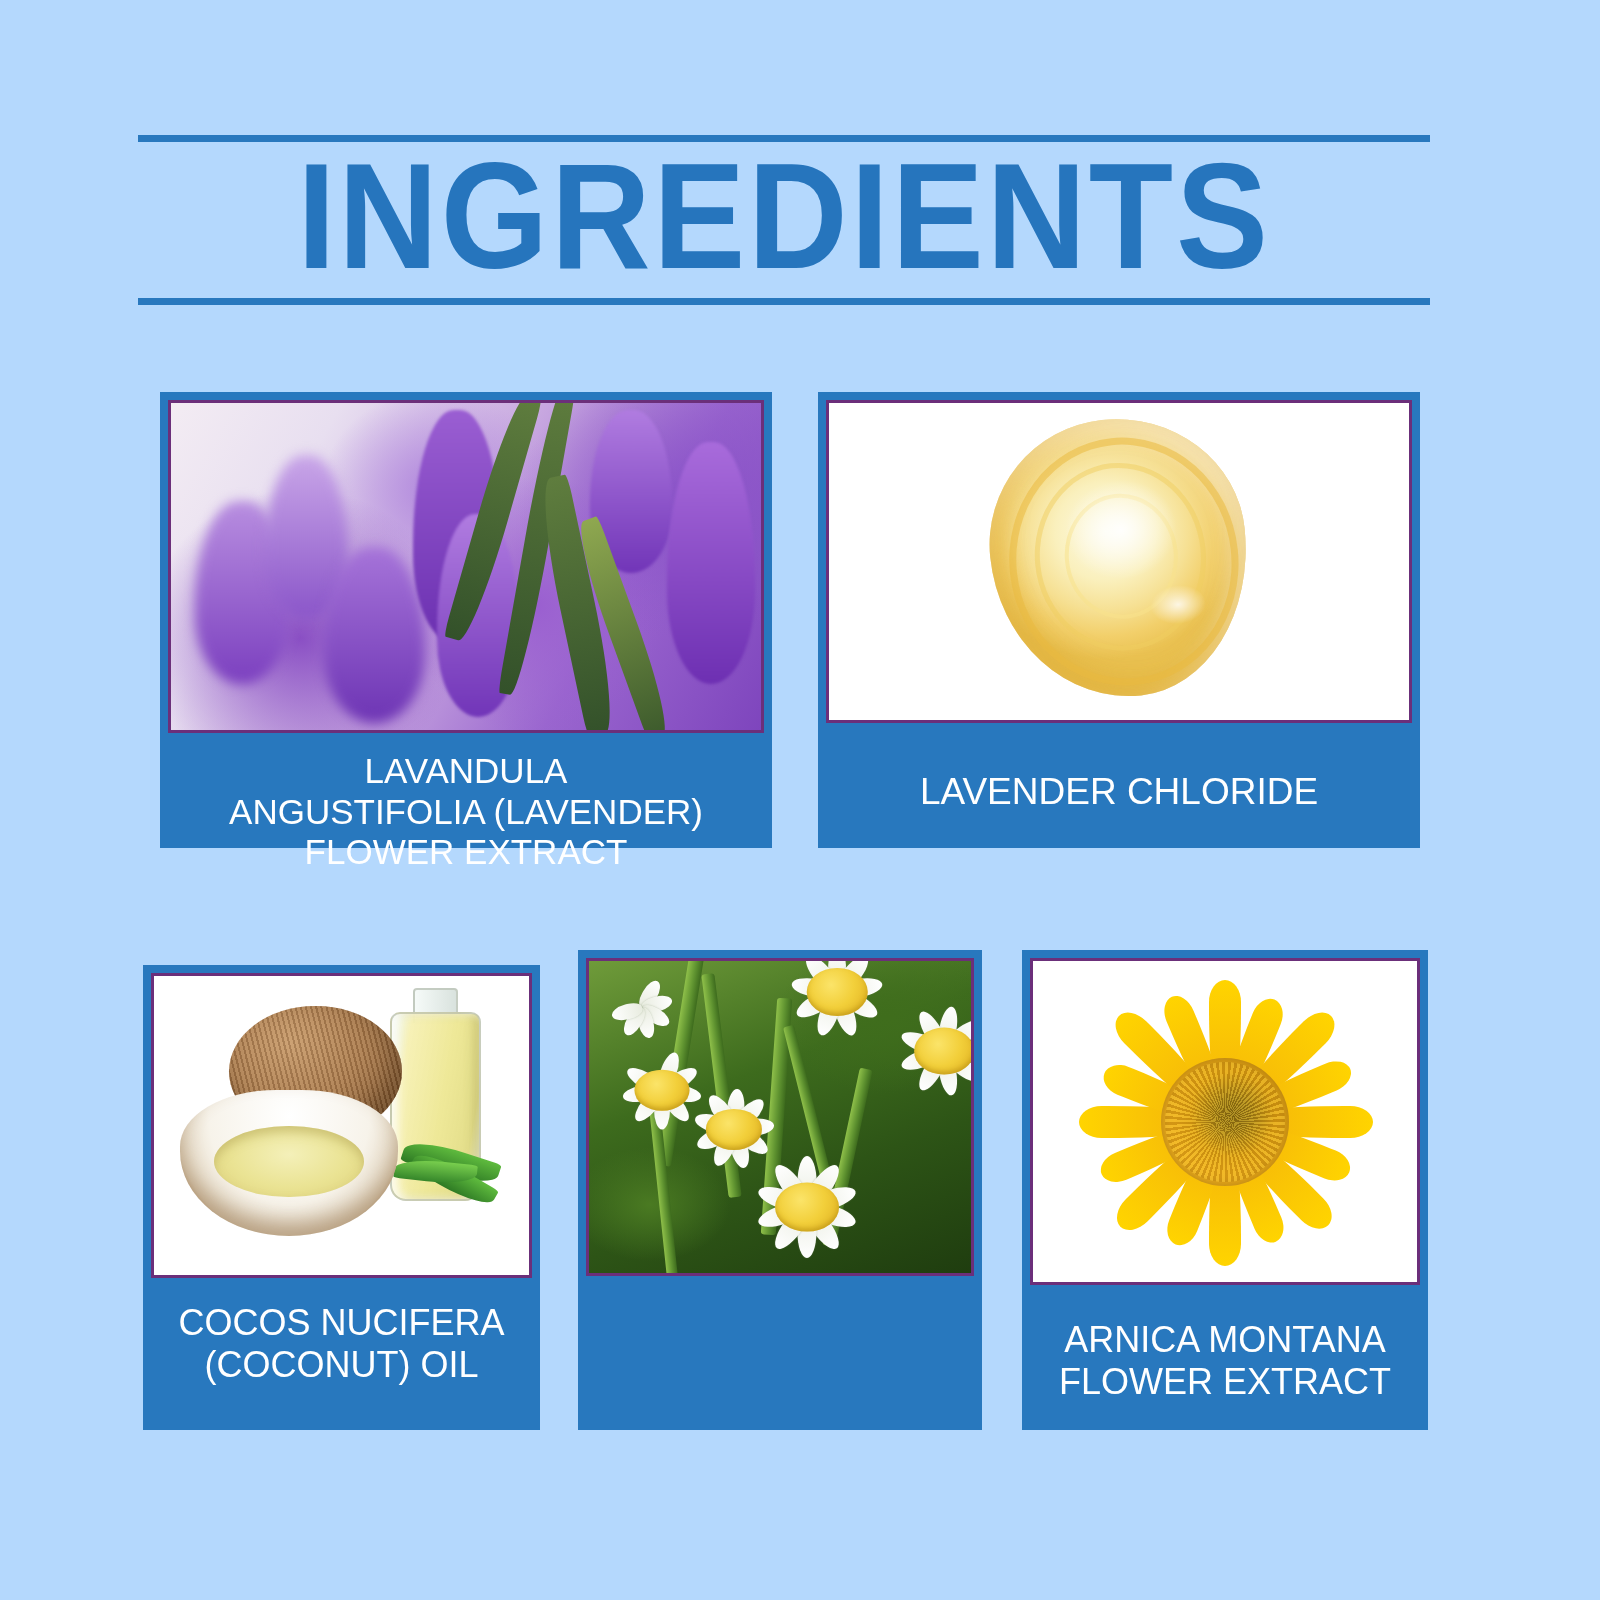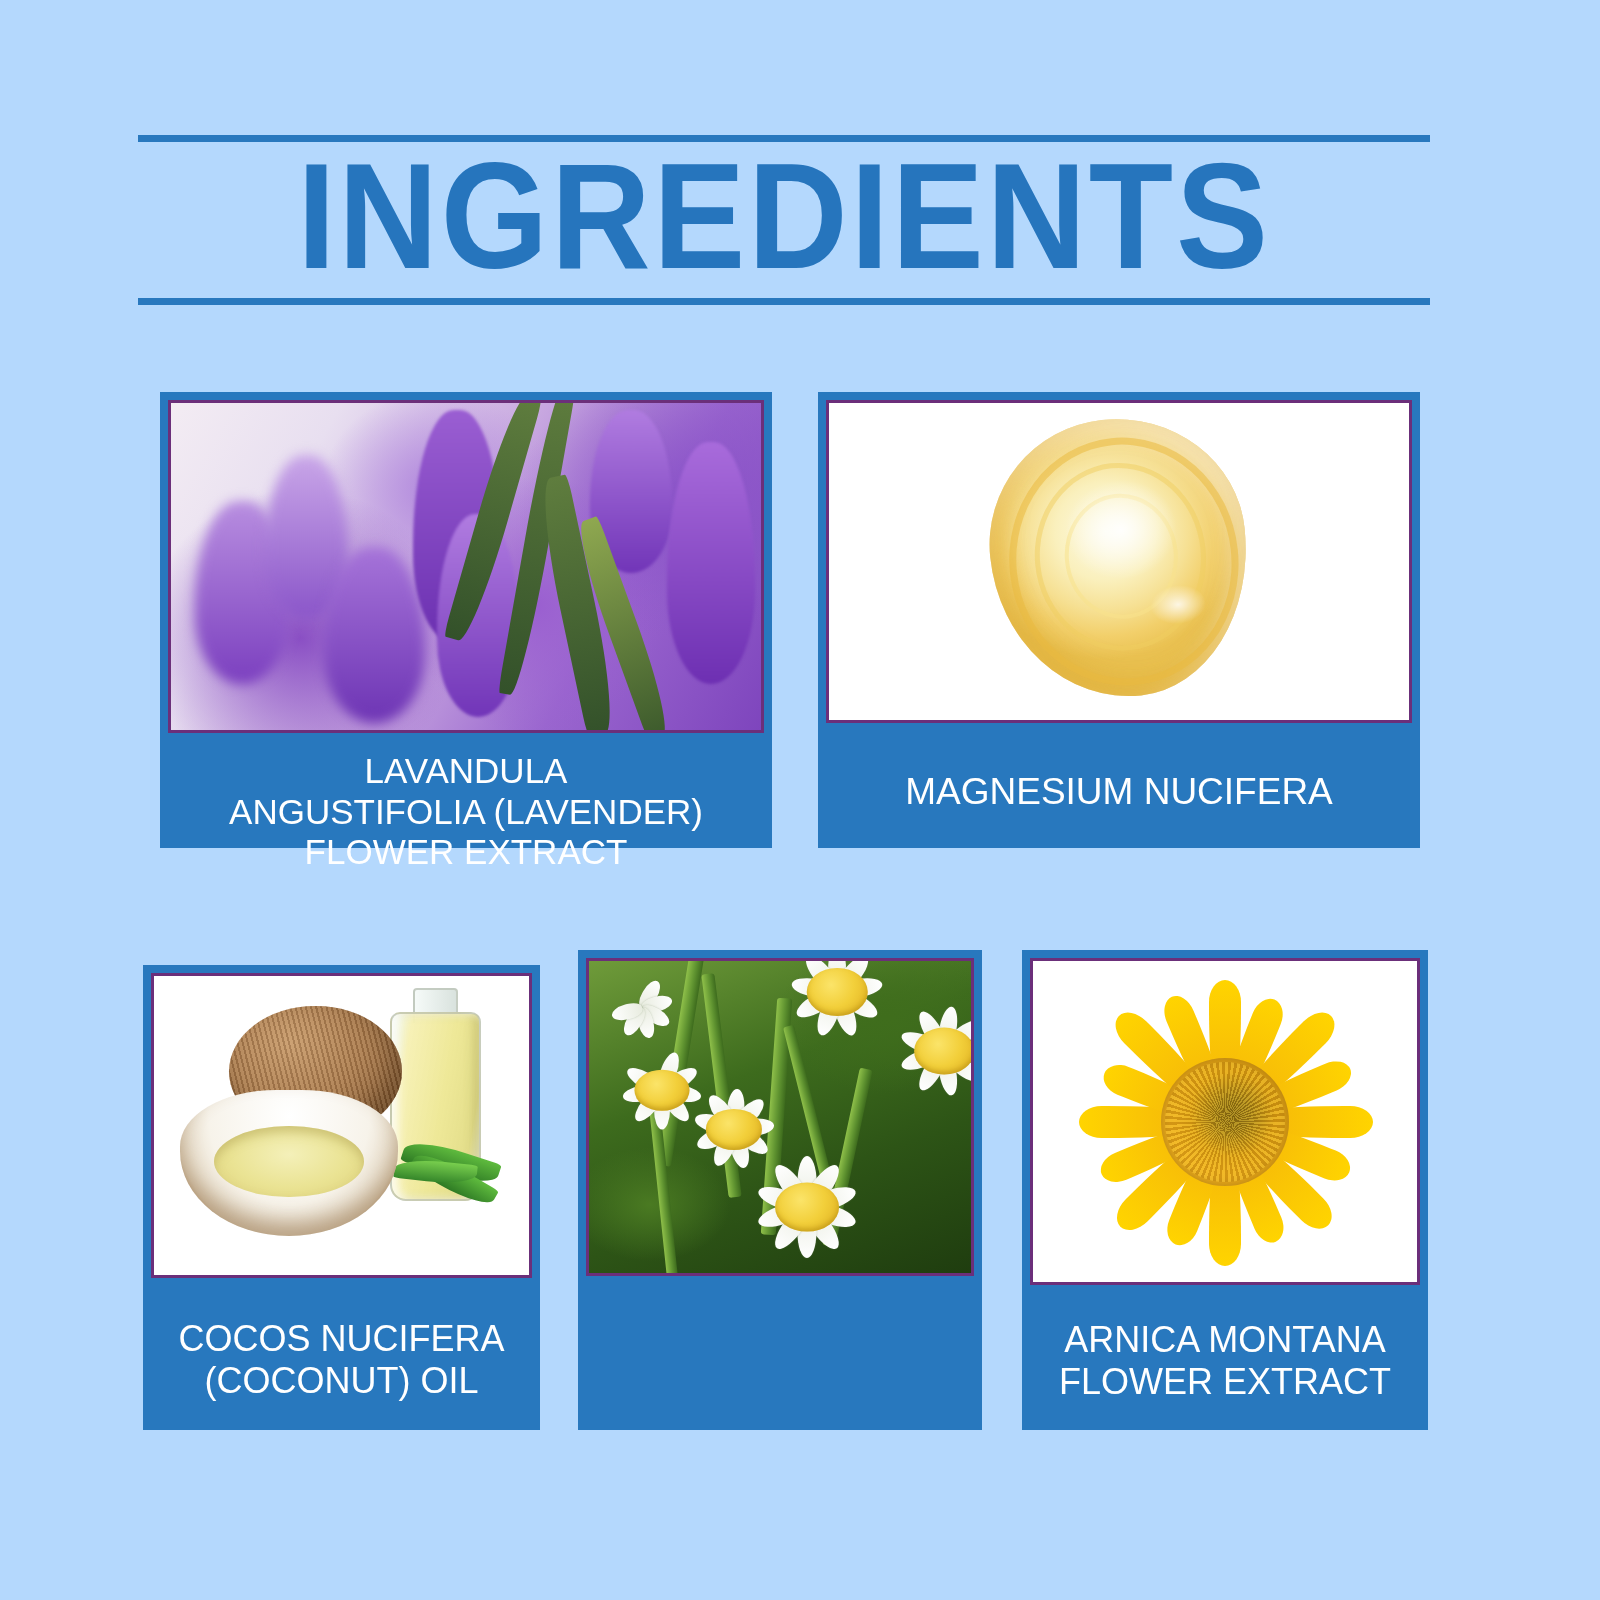--- a/index.html
+++ b/index.html
@@ -63,21 +63,21 @@
   #card-lavender{left:160px;top:392px;width:612px;height:456px;}
   #card-lavender .photo-frame{height:333px;}
   #card-lavender .caption{font-size:35px;margin-top:18px;}
 
   #card-magnesium{left:818px;top:392px;width:602px;height:456px;}
   #card-magnesium .photo-frame{height:323px;}
   #card-magnesium .caption{font-size:37px;margin-top:48px;}
 
   #card-coconut{left:143px;top:965px;width:397px;height:465px;}
   #card-coconut .photo-frame{height:305px;}
-  #card-coconut .caption{font-size:36px;margin-top:40px;}
+  #card-coconut .caption{font-size:36px;margin-top:24px;}
 
   #card-chrysanthellum{left:578px;top:950px;width:404px;height:480px;}
   #card-chrysanthellum .photo-frame{height:318px;}
   #card-chrysanthellum .caption{font-size:31px;margin-top:18px;line-height:1.3;}
 
   #card-arnica{left:1022px;top:950px;width:406px;height:480px;}
   #card-arnica .photo-frame{height:327px;}
   #card-arnica .caption{font-size:36px;margin-top:34px;}
 
   
@@ -218,21 +218,21 @@
       <div class="photo ph-mag">
         <div class="oil-drop">
           <div class="oil-ring" style="left:7%;top:7%;width:84%;height:84%;border-width:7px;"></div>
           <div class="oil-ring" style="left:17%;top:16%;width:63%;height:64%;border-width:5px;border-color:rgba(240,205,95,.5);"></div>
           <div class="oil-ring" style="left:29%;top:27%;width:41%;height:42%;border-width:4px;border-color:rgba(248,226,140,.55);"></div>
           <div class="oil-hi" style="left:30%;top:22%;width:44%;height:36%;"></div>
           <div class="oil-hi" style="left:60%;top:62%;width:22%;height:14%;opacity:.85;"></div>
         </div>
       </div>
     </div>
-    <div class="caption">MAGNESIUM NUCIFERA</div>
+    <div class="caption">LAVENDER CHLORIDE</div>
   </div>
 
   <div class="card" id="card-coconut">
     <div class="photo-frame">
       <div class="photo ph-coco">
         <div class="coco-neck"></div>
         <div class="coco-bottle"></div>
         <div class="coco-husk"></div>
         <div class="coco-leaf" style="left:66%;top:58%;width:26%;height:9%;transform:rotate(18deg);"></div>
         <div class="coco-leaf" style="left:68%;top:64%;width:24%;height:8%;transform:rotate(30deg);"></div>

